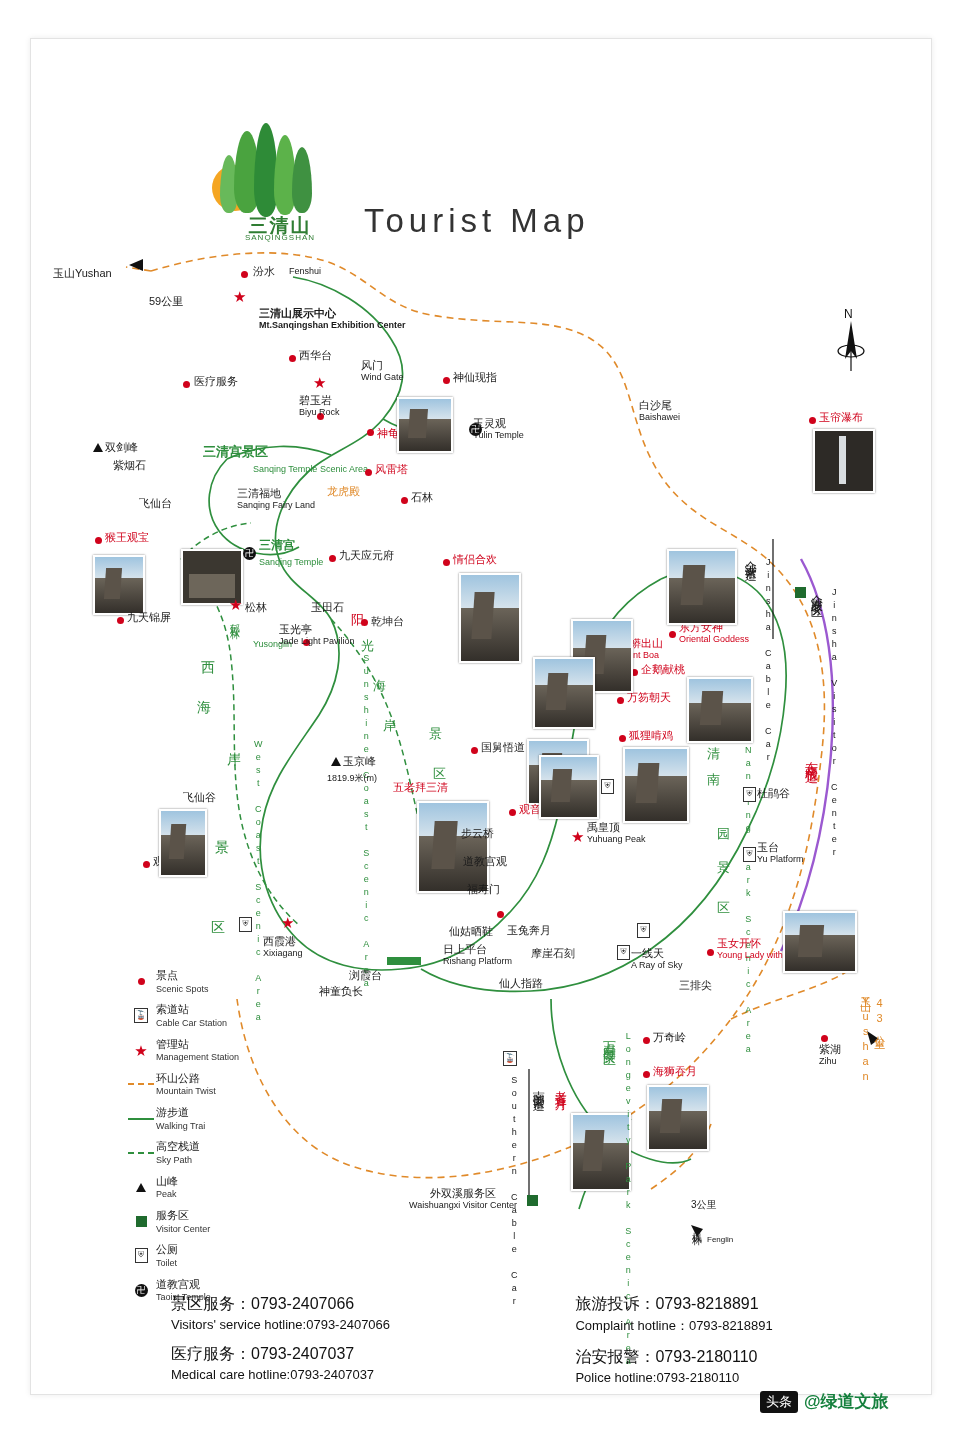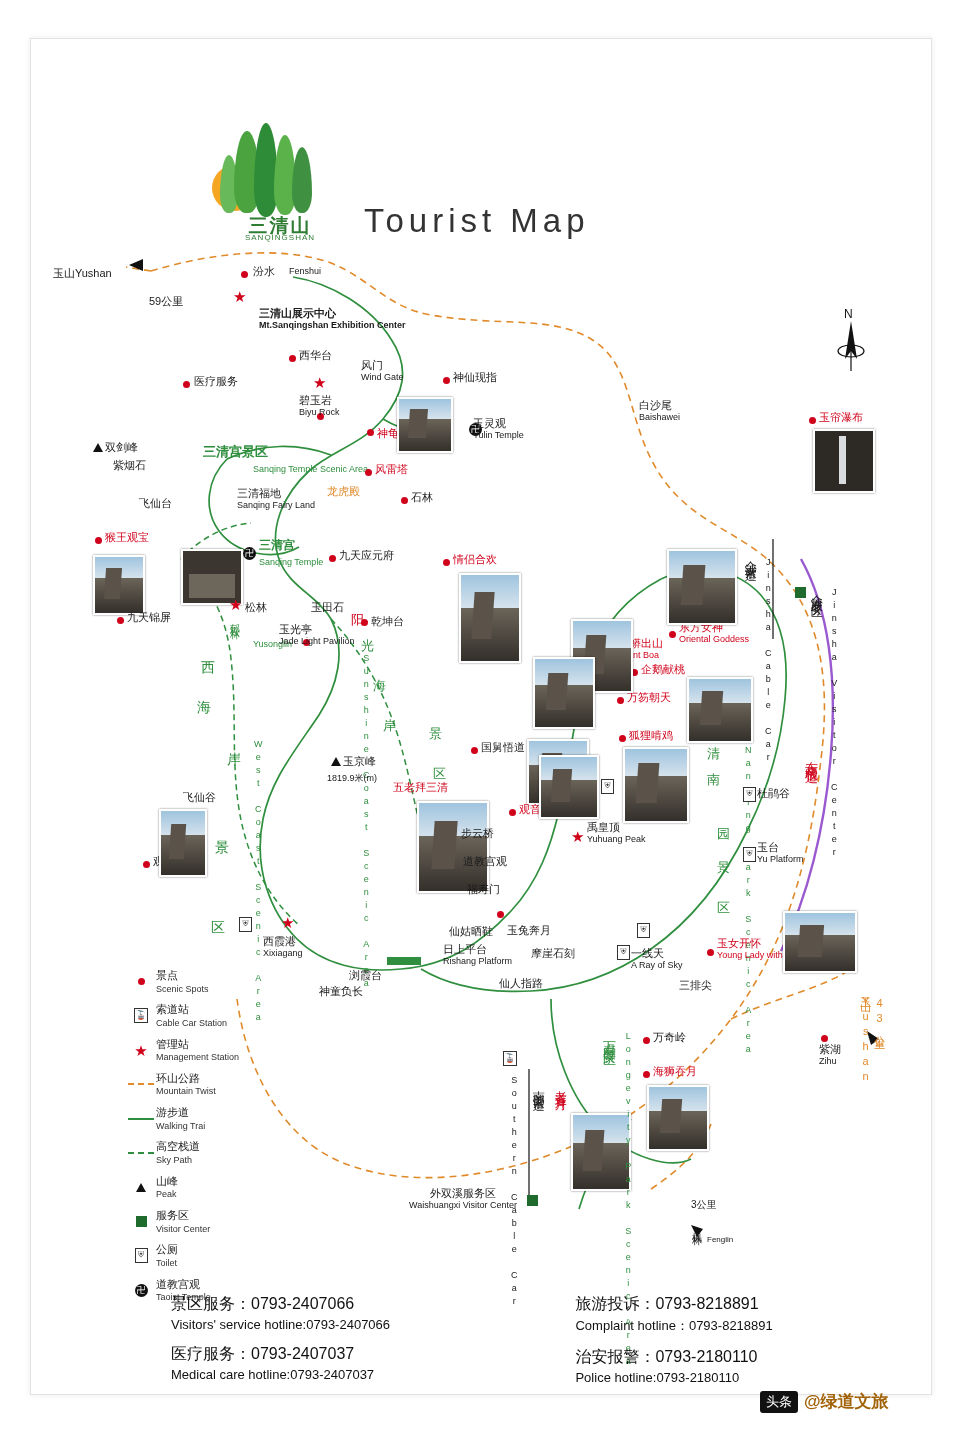--- a/index.html
+++ b/index.html
@@ -54,21 +54,21 @@
   .line-g{width:26px;height:0;border-top:2px solid #2f8f3e;}
   .dash-g{width:26px;height:0;border-top:2px dashed #2f8f3e;}
   
   #footer{left:140px;top:1255px;width:700px;}
   .f-col{display:inline-block;vertical-align:top;}
   .f-cn{font-size:16px;color:#111;margin-bottom:2px;}
   .f-en{font-size:13px;color:#111;margin-bottom:12px;}
   
   #wm{left:760px;top:1390px;display:flex;align-items:center;}
   #wm .badge{background:#111;color:#fff;font-size:13px;padding:2px 6px;border-radius:3px;margin-right:6px;}
-  #wm .txt{font-size:17px;color:#a16207;font-weight:bold;}
+  #wm .txt{font-size:17px;color:#15803d;font-weight:bold;}
   svg.ov{position:absolute;left:0;top:0;width:900px;height:1355px;pointer-events:none;}
 </style>
 </head>
 <body>
 
 <div id="map-card">
 
   <div class="abs" id="logo">
     <div class="sun"></div>
     <div class="pk p5"></div>

